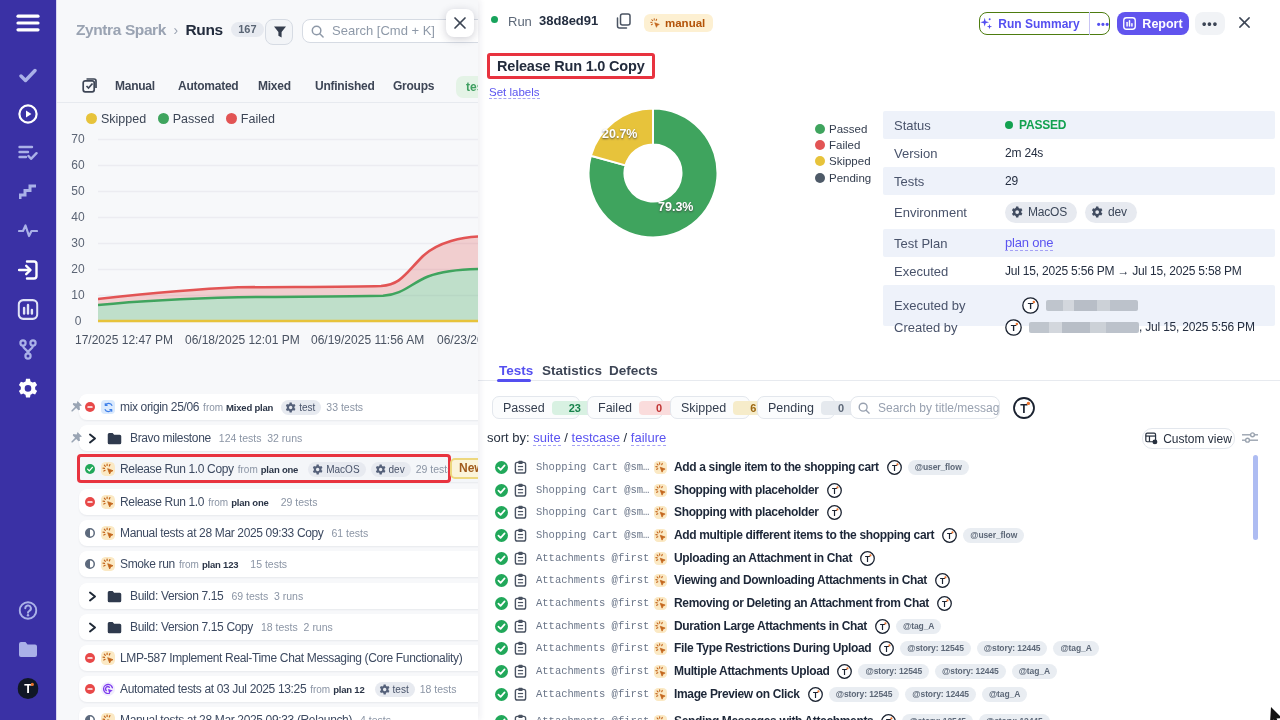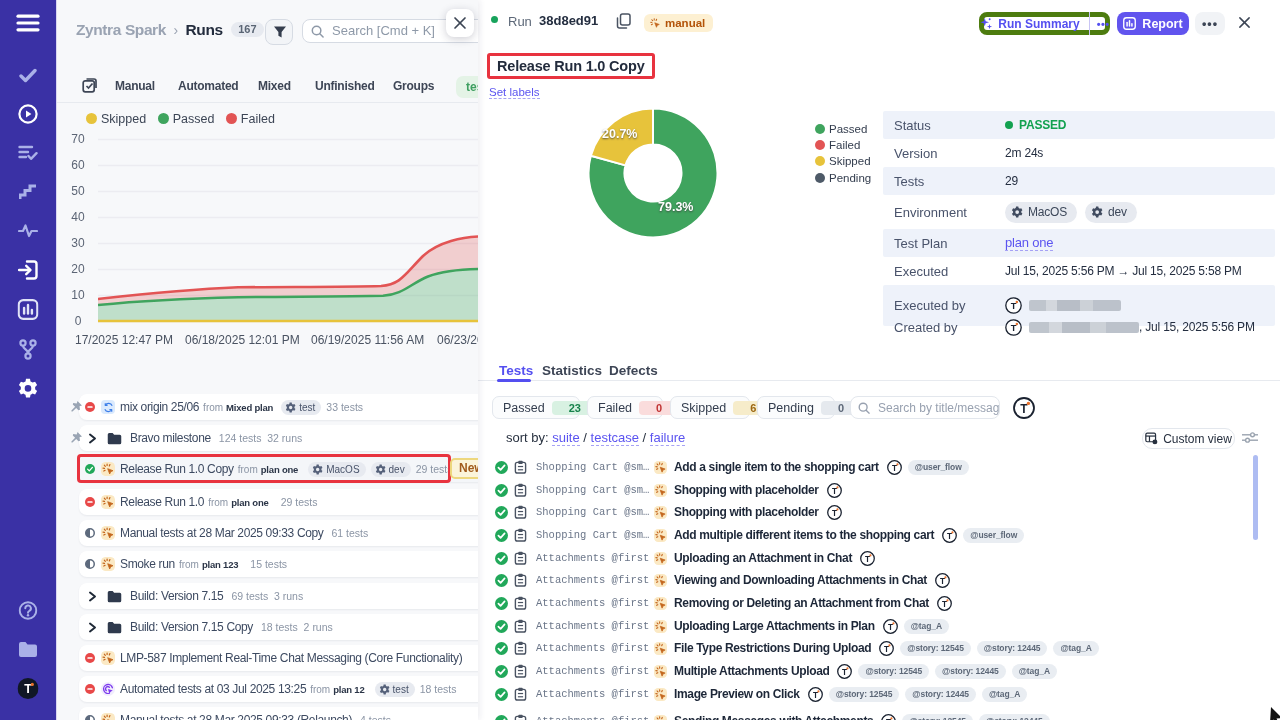--- a/index.html
+++ b/index.html
@@ -35,21 +35,21 @@
 .rc-cnt { color:#8b95a5; font-size:10.5px; margin-right:6px; }
 .rc-chip { background:#e7eaf0; color:#48536a; font-size:10px; font-weight:500; border-radius:10px; padding:2px 6px 2px 4px; margin-right:5px; display:inline-flex; align-items:center; }
 .pin { position:absolute; left:-10px; top:6px; }
 .sicon { margin:0 6px 0 6px; flex:0 0 auto; }
 .ticon { width:14px; height:14px; border-radius:4px; margin-right:5px; flex:0 0 auto; position:relative; }
 
 
 #rpanel { left:478px; top:0; width:802px; height:720px; background:#fff; }
 .chip-manual { display:inline-flex; align-items:center; background:#fdf0d2; border-radius:6px; color:#b35309; font-size:12px; font-weight:700; padding:3px 8px 3px 5px; }
 .btn { position:absolute; display:flex; align-items:center; justify-content:center; font-size:12.5px; border-radius:8px; white-space:nowrap; }
-#runsum { left:501px; top:12px; width:131px; height:23px; border:5px solid #4d7c0f; color:#544ff0; font-weight:600; background:#fff; }
+#runsum { left:501px; top:12px; width:131px; height:23px; border:1px solid #4d7c0f; color:#544ff0; font-weight:600; background:#fff; }
 #repbtn { left:639px; top:12px; width:72px; height:23px; background:#6154ee; color:#fff; font-weight:600; }
 #dots2 { left:717px; top:12px; width:30px; height:23px; background:#f1f3f6; color:#3c4555; }
 .titlebox { left:9px; top:53px; border:3px solid #e8333f; border-radius:3px; padding:2px 7px 2px 7px; font-size:14.5px; font-weight:700; color:#232c3d; background:#fff; letter-spacing:-0.2px; }
 .dashed-link { color:#5b54f0; border-bottom:1px dashed #a6a2f5; text-decoration:none; }
 
 .strow { position:absolute; left:405px; width:392px; display:flex; align-items:center; }
 .strow .lab { width:122px; color:#49536b; font-size:13px; flex:0 0 auto; }
 .strow .val { color:#242e40; font-size:12px; letter-spacing:-0.2px; display:flex; align-items:center; white-space:nowrap; }
 .shaded { background:#eef2fa; border-radius:2px; }
 .envchip { background:#e7eaf0; border-radius:11px; color:#3c4759; font-size:12px; font-weight:500; padding:3.5px 10px 3.5px 6px; margin-right:8px; display:inline-flex; align-items:center; }
@@ -520,21 +520,21 @@
   <div class="strow shaded" style="top:229px; height:28px;">
       <span class="lab" style="padding-left:11px">Test Plan</span>
       <span class="val">
         <a class="dashed-link" href="#" style="font-size:13px;">plan one</a>
       </span>
     </div>
   <div class="strow" style="top:257px; height:28px;">
       <span class="lab" style="padding-left:11px">Executed</span>
       <span class="val">Jul 15, 2025 5:56 PM <span style="margin:0 3px">→</span> Jul 15, 2025 5:58 PM</span>
     </div>
-  <div class="strow shaded" style="top:285px; height:41px;">
+  <div class="strow shaded" style="top:285px; height:41px;gap:17px;">
       <span class="lab" style="padding-left:11px">Executed by</span>
       <span class="val">
         <svg width="17" height="17" viewBox="0 0 21 21" style="margin-right:7px">
           <circle cx="10.5" cy="10.5" r="9.5" fill="#fff" stroke="#1a2230" stroke-width="1.6"></circle>
           <text x="10.5" y="14.8" font-family="Liberation Sans" font-size="11.5" font-weight="bold" fill="#1a2230" text-anchor="middle">T</text>
           <circle cx="14.6" cy="6.2" r="1.5" fill="#e8702a"></circle>
         </svg>
         <span class="blurname" style="width:92px;"></span>
       </span>
     </div>
@@ -565,21 +565,21 @@
   <svg class="abs" style="left:380px; top:402px" width="12" height="12" viewBox="0 0 14 14">
       <circle cx="6" cy="6" r="4.6" stroke="#98a1b0" stroke-width="1.6" fill="none"></circle>
       <line x1="9.5" y1="9.5" x2="13" y2="13" stroke="#98a1b0" stroke-width="1.6" stroke-linecap="round"></line>
     </svg>
   <svg class="abs" style="left:535px; top:397px" width="22" height="22" viewBox="0 0 22 22">
       <circle cx="11" cy="11" r="10" fill="#fff" stroke="#1a2230" stroke-width="1.8"></circle>
       <text x="11" y="15.6" font-family="Liberation Sans" font-size="12" font-weight="bold" fill="#1a2230" text-anchor="middle">T</text>
       <circle cx="15.4" cy="6.4" r="1.7" fill="#e8702a"></circle>
     </svg>
 
-  <div class="abs" style="left:28px; top:430px; font-size:13px; color:#27303f; font-weight:500;">sort by: <a class="dashed-link" href="#">suite</a> / <a class="dashed-link" href="#">testcase</a> / <a class="dashed-link" href="#">failure</a></div>
+  <div class="abs" style="left:9px; top:430px; font-size:13px; color:#27303f; font-weight:500;">sort by: <a class="dashed-link" href="#">suite</a> / <a class="dashed-link" href="#">testcase</a> / <a class="dashed-link" href="#">failure</a></div>
   <div class="abs" style="left:664px; top:428px; width:93px; height:21px; border:1px solid #e3e7ed; border-radius:10px; background:#fff; display:flex; align-items:center; justify-content:center; font-size:12px; color:#27303f;"><svg width="13" height="13" viewBox="0 0 16 16" style="margin-right:5px">
         <rect x="1" y="1.5" width="12" height="10.5" rx="1.8" stroke="#27303f" stroke-width="1.5" fill="none"></rect>
         <line x1="1" y1="5" x2="13" y2="5" stroke="#27303f" stroke-width="1.5"></line>
         <line x1="5.5" y1="5" x2="5.5" y2="12" stroke="#27303f" stroke-width="1.5"></line>
         <circle cx="12.2" cy="12.2" r="3" fill="#27303f"></circle>
       </svg>Custom view</div>
   <svg class="abs" style="left:764px; top:432px" width="16" height="11" viewBox="0 0 16 11">
       <g stroke="#9aa3af" stroke-width="1.4" fill="#fff">
         <line x1="0" y1="2.8" x2="16" y2="2.8"></line>
         <line x1="0" y1="8.2" x2="16" y2="8.2"></line>
@@ -816,21 +816,21 @@
           <rect width="14" height="14" rx="4.5" fill="#fbe9c4"></rect>
           <g stroke="#c3661d" stroke-width="1.2" stroke-linecap="round">
             <line x1="6.1" y1="2" x2="6.1" y2="3.5"></line>
             <line x1="3.3" y1="3.2" x2="4.3" y2="4.3"></line>
             <line x1="2" y1="6.1" x2="3.5" y2="6.3"></line>
             <line x1="2.8" y1="9" x2="4.1" y2="8.3"></line>
             <line x1="8.9" y1="2.6" x2="8.3" y2="4"></line>
           </g>
           <path d="M6.7 6.7 L12 8.7 L9.7 9.7 L8.7 12 Z" fill="#c3661d" stroke="#c3661d" stroke-width="0.8" stroke-linejoin="round"></path>
         </svg>
-        <span class="ttitle">Uploading Large Attachments in Plan</span>
+        <span class="ttitle">Duration Large Attachments in Chat</span>
         <svg width="15" height="15" viewBox="0 0 21 21" style="margin-left:8px; flex:0 0 auto">
           <circle cx="10.5" cy="10.5" r="9.5" fill="#fff" stroke="#1a2230" stroke-width="1.8"></circle>
           <text x="10.5" y="14.8" font-family="Liberation Sans" font-size="11.5" font-weight="bold" fill="#1a2230" text-anchor="middle">T</text>
           <circle cx="14.6" cy="6.2" r="1.5" fill="#e8702a"></circle>
         </svg>
         <span class="tag">@tag_A</span>
       </div>
 <div class="trow" style="top:637px">
         <svg width="13" height="13" viewBox="0 0 13 13" style="flex:0 0 auto">
           <circle cx="6.5" cy="6.5" r="6.5" fill="#21a85a"></circle>

